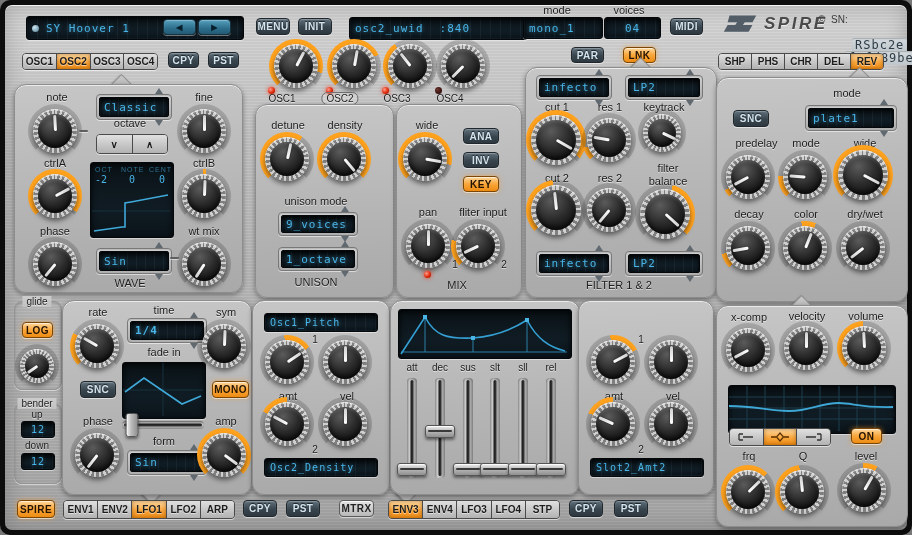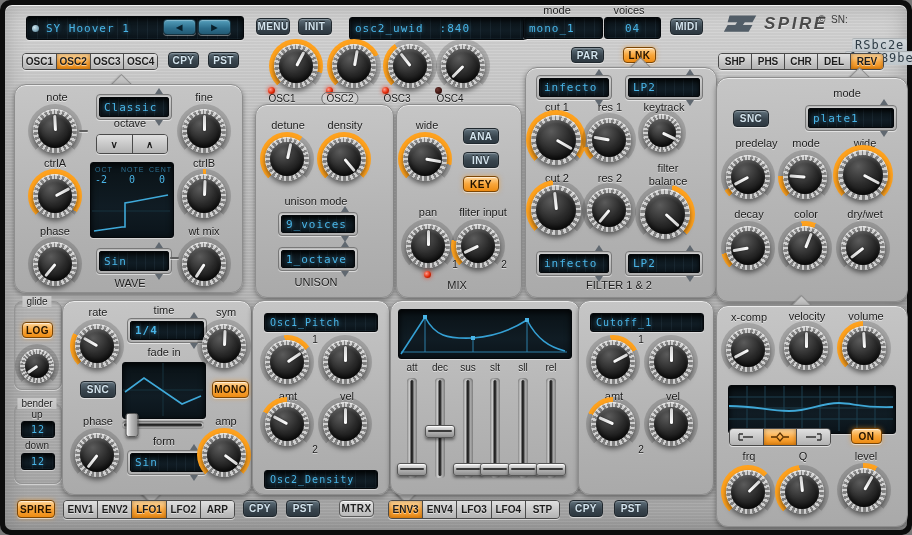--- a/index.html
+++ b/index.html
@@ -551,21 +551,21 @@
       <div class="face"></div>
       <div class="ptr"></div>
     </div>
   <div class="knob md" style="left: 323px; top: 402px; --rot: 0deg; --a0: 0deg; --alen: 0deg;">
       <div class="arc"></div>
       <div class="rim"></div>
       <div class="face"></div>
       <div class="ptr"></div>
     </div>
   <div class="lbl sm" style="left:315px;top:444px;">2</div>
-  <div class="lcd" style="left:264px;top:458px;width:102px;height:17px;font-size:10px;margin-top:12px;">Osc2_Density</div>
+  <div class="lcd" style="left:264px;top:458px;width:102px;height:17px;font-size:10px;">Osc2_Density</div>
 
   <div class="notch" style="left:399px;top:486px;"></div>
   <div class="panel" style="left:390px;top:300px;width:188px;height:193px;"></div>
   <div class="screen" style="left:398px;top:309px;width:172px;height:48px;">
     <svg width="170" height="46" viewBox="0 0 170 46">
       <line x1="2" y1="42" x2="168" y2="42" stroke="#2d7fa8" stroke-width="1"></line>
       <line x1="26" y1="7" x2="26" y2="42" stroke="#2d7fa8" stroke-width="1"></line>
       <line x1="74" y1="28" x2="74" y2="42" stroke="#2d7fa8" stroke-width="1"></line>
       <line x1="128" y1="10" x2="128" y2="42" stroke="#2d7fa8" stroke-width="1"></line>
       <path d="M2 44 L26 7 C36 26 48 29 74 28 C98 26 114 19 128 10 C138 29 150 37 166 41" fill="none" stroke="#35a0d4" stroke-width="1.6"></path>
@@ -605,21 +605,20 @@
       <div class="groove"></div>
       <div class="handle" style="bottom:1.78px"></div>
     </div>
   <div class="vslider" style="left:540px;top:378px;height:100px;">
       <div class="track"></div>
       <div class="groove"></div>
       <div class="handle" style="bottom:1.78px"></div>
     </div>
 
   <div class="panel" style="left:578px;top:300px;width:134px;height:193px;"></div>
-  <div class="lcd" style="left:590px;top:313px;width:102px;height:17px;font-size:10px;">Cutoff_1</div>
   <div class="lbl sm" style="left:641px;top:334px;">1</div>
   <div class="knob md" style="left: 591px; top: 340px; --rot: 62deg; --a0: -6deg; --alen: 68deg;">
       <div class="arc"></div>
       <div class="rim"></div>
       <div class="face"></div>
       <div class="ptr"></div>
     </div>
   <div class="knob md" style="left: 649px; top: 340px; --rot: 0deg; --a0: 0deg; --alen: 0deg;">
       <div class="arc"></div>
       <div class="rim"></div>
@@ -634,20 +633,21 @@
       <div class="face"></div>
       <div class="ptr"></div>
     </div>
   <div class="knob md" style="left: 649px; top: 402px; --rot: 0deg; --a0: 0deg; --alen: 0deg;">
       <div class="arc"></div>
       <div class="rim"></div>
       <div class="face"></div>
       <div class="ptr"></div>
     </div>
   <div class="lbl sm" style="left:641px;top:444px;">2</div>
+  <div class="lcd" style="left:590px;top:458px;width:102px;height:17px;font-size:10px;">Slot2_Amt2</div>
 
   <div class="notch" style="left:794px;top:298px;"></div>
   <div class="panel" style="left:716px;top:305px;width:190px;height:220px;"></div>
   <div class="lbl" style="left:749px;top:311px;">x-comp</div>
   <div class="lbl" style="left:807px;top:310px;">velocity</div>
   <div class="lbl" style="left:866px;top:310px;">volume</div>
   <div class="knob md" style="left: 726px; top: 328px; --rot: -118deg; --a0: 0deg; --alen: 0deg;">
       <div class="arc"></div>
       <div class="rim"></div>
       <div class="face"></div>

